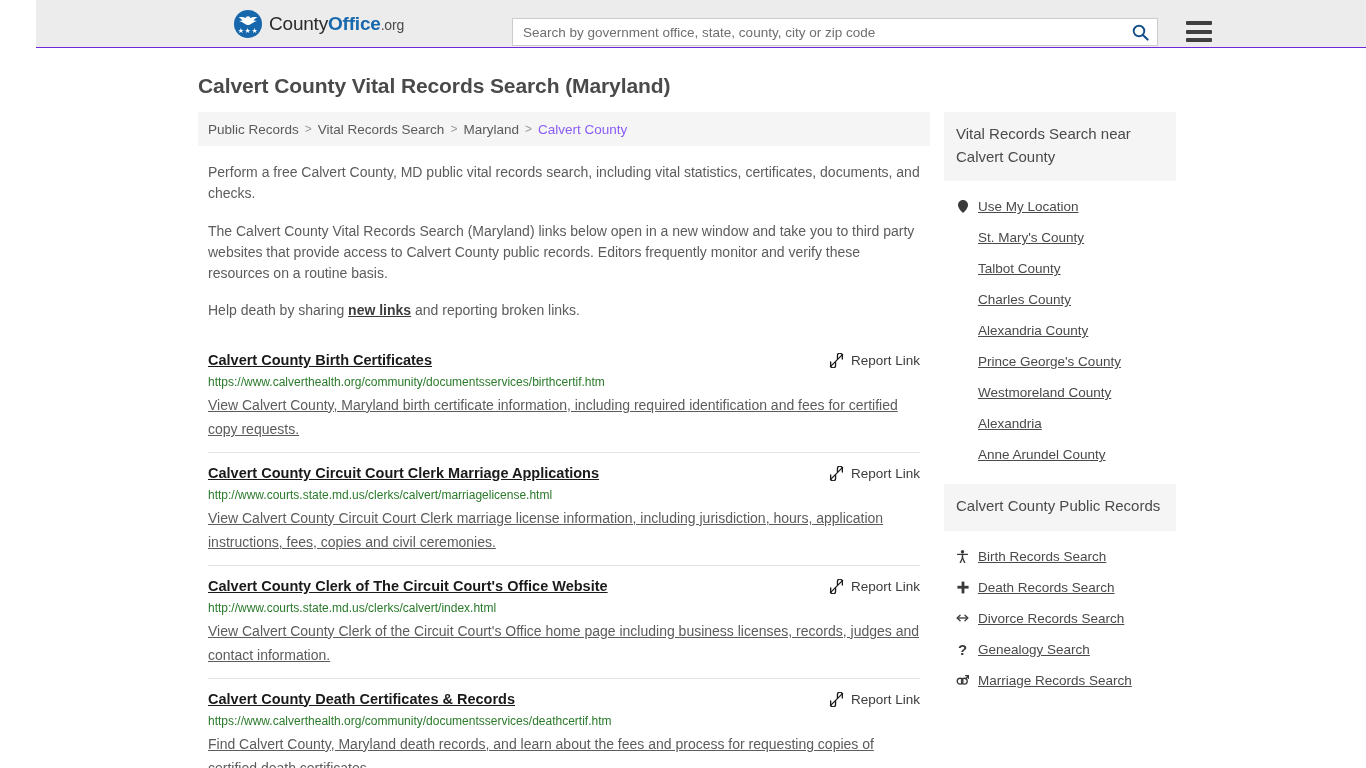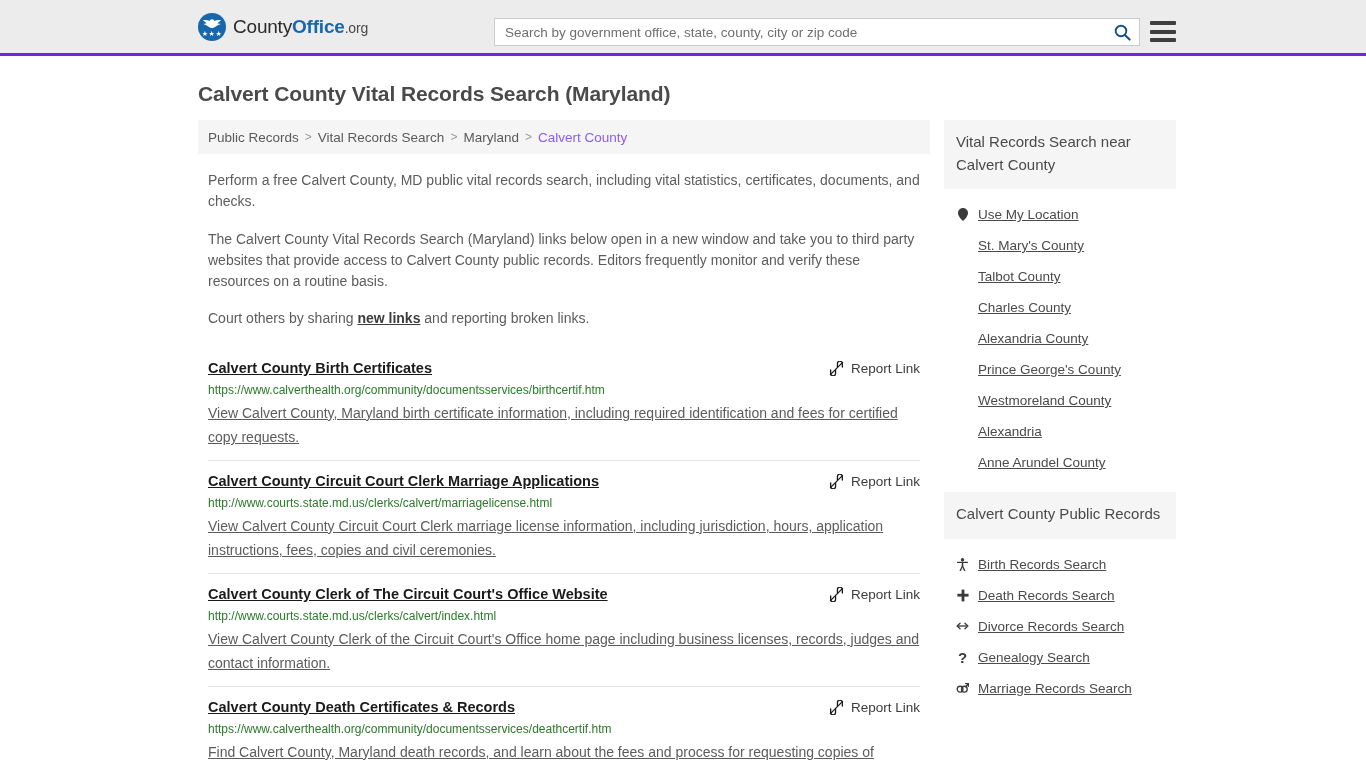--- a/index.html
+++ b/index.html
@@ -8,26 +8,27 @@
     margin: 0; padding: 0;
     width: 1366px; height: 768px;
     overflow: hidden;
     background: #ffffff;
     font-family: "Liberation Sans", sans-serif;
     color: #333333;
   }
 
   
   .site-header {
-    height: 56px;
+    height: 48px;
     background: #ececec;
-    border-bottom: 3px solid #6d28d9;
+    border-bottom: 1px solid #6d28d9;
     display: flex;
     align-items: center;
     position: relative;
+    margin-left: 36px;
   }
   .logo-wrap {
     display: flex;
     align-items: center;
     margin-left: 198px;
     text-decoration: none;
     gap: 7px;
   }
   .logo-mark {
     width: 28px; height: 28px;
@@ -55,21 +56,21 @@
     font-size: 19px;
     letter-spacing: -0.2px;
     white-space: nowrap;
   }
   .logo-text .w1 { color: #2b2b2b; }
   .logo-text .w2 { color: #1767ad; font-weight: bold; }
   .logo-text .w3 { color: #4a4a4a; font-size: 14px; }
 
   .search-wrap {
     position: absolute;
-    left: 494px;
+    left: 476px;
     top: 18px;
     width: 646px;
     height: 28px;
     background: #ffffff;
     border: 1px solid #cccccc;
     display: flex;
     align-items: center;
   }
   .search-input {
     flex: 1 1 auto;
@@ -283,21 +284,21 @@
       <a href="#">Vital Records Search</a>
       <span class="sep">&gt;</span>
       <a href="#">Maryland</a>
       <span class="sep">&gt;</span>
       <span class="current">Calvert County</span>
     </nav>
 
     <div class="intro">
       <p>Perform a free Calvert County, MD public vital records search, including vital statistics, certificates, documents, and checks.</p>
       <p>The Calvert County Vital Records Search (Maryland) links below open in a new window and take you to third party websites that provide access to Calvert County public records. Editors frequently monitor and verify these resources on a routine basis.</p>
-      <p><span>Court others by sharing </span><a href="#">new links</a><span> and reporting broken links.</span></p>
+      <p><span>Help death by sharing </span><a href="#">new links</a><span> and reporting broken links.</span></p>
     </div>
 
     <div class="results">
 
       <div class="result">
         <div class="result-head">
           <a class="result-title" href="#">Calvert County Birth Certificates</a>
           <span class="report-link">
             <svg width="15" height="15" viewBox="0 0 16 16" xmlns="http://www.w3.org/2000/svg">
               <path d="M6.2 6.2 L3.6 3.6 a2.6 2.6 0 1 1 3.7 -3.7 L9.9 2.5" fill="none" stroke="#1a1a1a" stroke-width="1.4" stroke-linecap="round" transform="translate(1,1) rotate(45 8 8)"></path>

